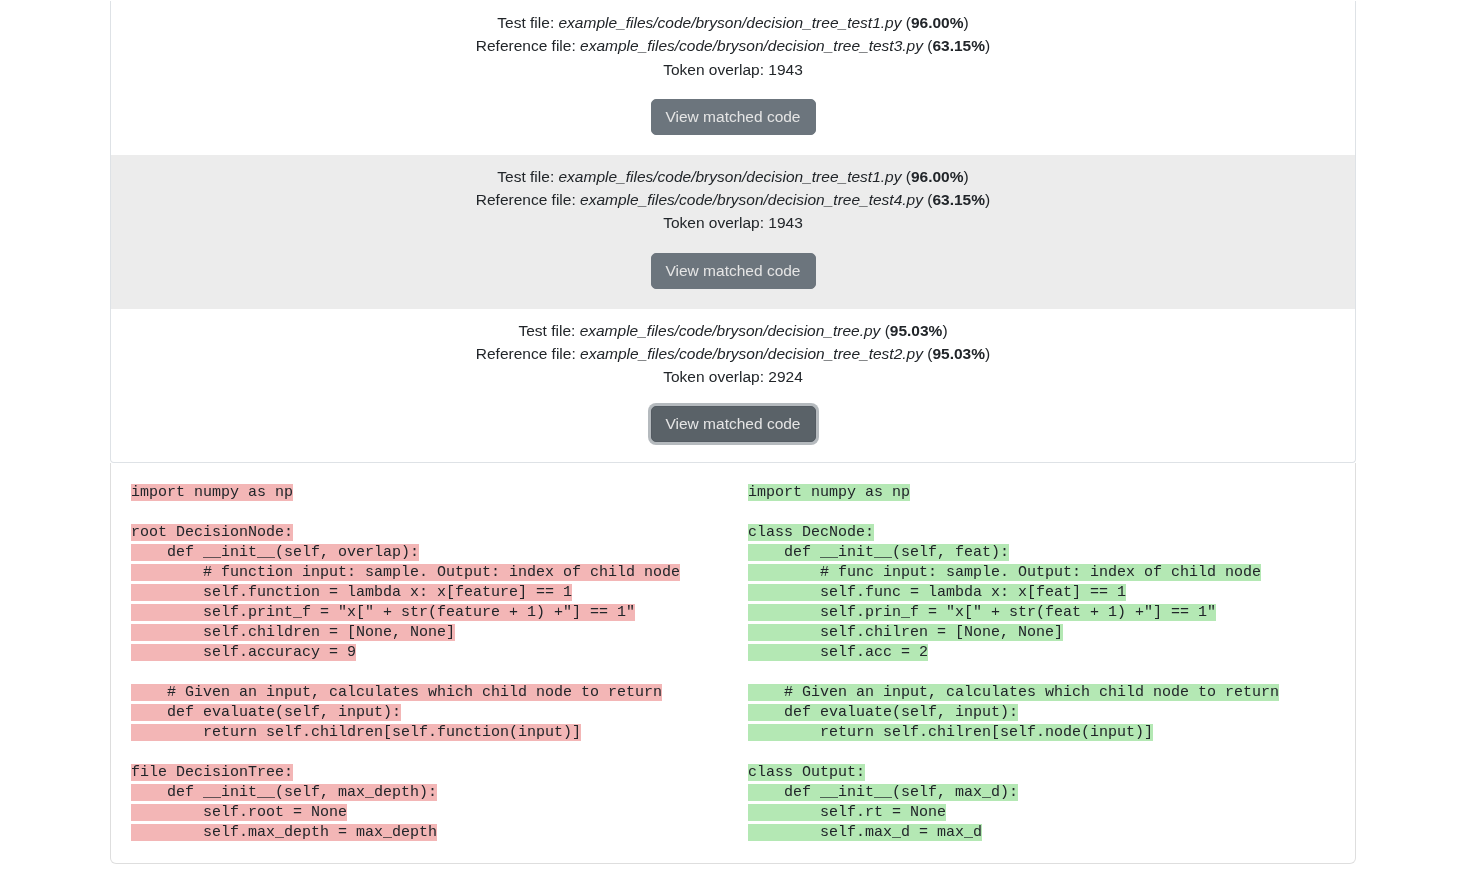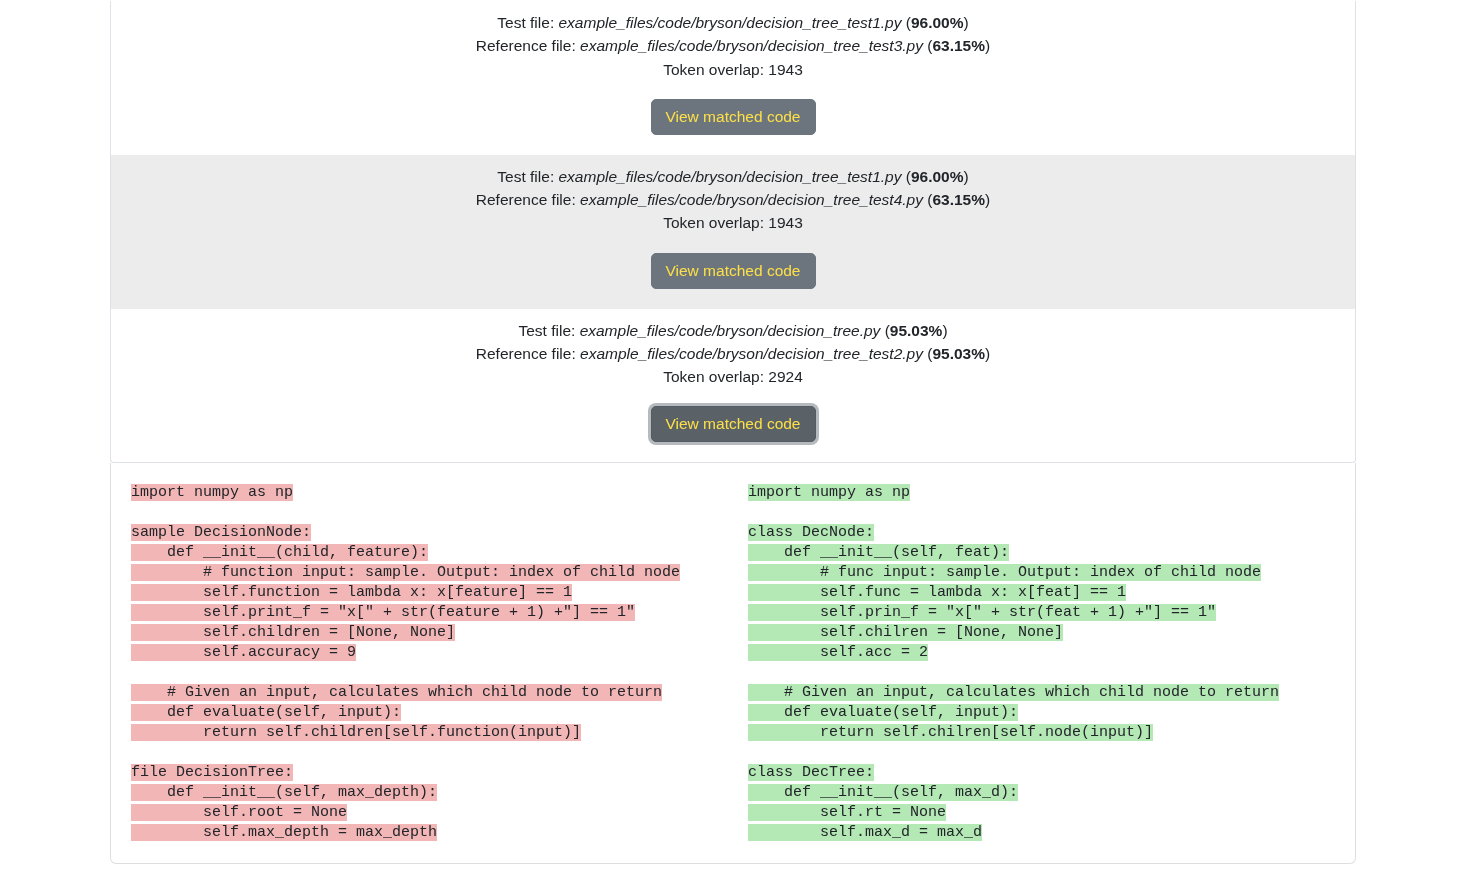--- a/index.html
+++ b/index.html
@@ -33,21 +33,21 @@
     background: #ececec;
   }
   .match-row .line { margin: 0; }
   .filepath { font-style: italic; }
   .pct { font-weight: 700; }
   .btn {
     display: inline-block;
     margin-top: 18px;
     padding: 8px 14px;
     background: #6c757d;
-    color: #fde047;
+    color: #e5e5e5;
     border: 1px solid #6c757d;
     border-radius: 5px;
     font-size: 15.5px;
     cursor: pointer;
   }
   .btn.active {
     background: #5a6268;
     border: 1px solid #545b62;
     box-shadow: 0 0 0 3px rgba(108,117,125,0.5);
   }
@@ -77,22 +77,22 @@
 
 <div class="page">
   <div class="panel" id="matches-panel">
       <div class="match-row"><p class="line"><span>Test file: </span><span class="filepath">example_files/code/bryson/decision_tree_test1.py</span> (<span class="pct">96.00%</span>)</p><p class="line"><span>Reference file: </span><span class="filepath">example_files/code/bryson/decision_tree_test3.py</span> (<span class="pct">63.15%</span>)</p><p class="line"><span>Token overlap: </span><span>1943</span></p><button class="btn">View matched code</button></div>
       <div class="match-row striped"><p class="line"><span>Test file: </span><span class="filepath">example_files/code/bryson/decision_tree_test1.py</span> (<span class="pct">96.00%</span>)</p><p class="line"><span>Reference file: </span><span class="filepath">example_files/code/bryson/decision_tree_test4.py</span> (<span class="pct">63.15%</span>)</p><p class="line"><span>Token overlap: </span><span>1943</span></p><button class="btn">View matched code</button></div>
       <div class="match-row"><p class="line"><span>Test file: </span><span class="filepath">example_files/code/bryson/decision_tree.py</span> (<span class="pct">95.03%</span>)</p><p class="line"><span>Reference file: </span><span class="filepath">example_files/code/bryson/decision_tree_test2.py</span> (<span class="pct">95.03%</span>)</p><p class="line"><span>Token overlap: </span><span>2924</span></p><button class="btn active">View matched code</button></div>
     </div>
   <div class="code-compare">
     <div class="code-col" id="code-col-left"><span class="hl-red">import numpy as np</span>
 
-<span class="hl-red">sample DecisionNode:</span>
-<span class="hl-red">    def __init__(child, feature):</span>
+<span class="hl-red">root DecisionNode:</span>
+<span class="hl-red">    def __init__(self, overlap):</span>
 <span class="hl-red">        # function input: sample. Output: index of child node</span>
 <span class="hl-red">        self.function = lambda x: x[feature] == 1</span>
 <span class="hl-red">        self.print_f = "x[" + str(feature + 1) +"] == 1"</span>
 <span class="hl-red">        self.children = [None, None]</span>
 <span class="hl-red">        self.accuracy = 9</span>
 
 <span class="hl-red">    # Given an input, calculates which child node to return</span>
 <span class="hl-red">    def evaluate(self, input):</span>
 <span class="hl-red">        return self.children[self.function(input)]</span>
 
@@ -108,19 +108,19 @@
 <span class="hl-green">        # func input: sample. Output: index of child node</span>
 <span class="hl-green">        self.func = lambda x: x[feat] == 1</span>
 <span class="hl-green">        self.prin_f = "x[" + str(feat + 1) +"] == 1"</span>
 <span class="hl-green">        self.chilren = [None, None]</span>
 <span class="hl-green">        self.acc = 2</span>
 
 <span class="hl-green">    # Given an input, calculates which child node to return</span>
 <span class="hl-green">    def evaluate(self, input):</span>
 <span class="hl-green">        return self.chilren[self.node(input)]</span>
 
-<span class="hl-green">class DecTree:</span>
+<span class="hl-green">class Output:</span>
 <span class="hl-green">    def __init__(self, max_d):</span>
 <span class="hl-green">        self.rt = None</span>
 <span class="hl-green">        self.max_d = max_d</span>
 </div>
   </div>
 </div>
 
 </body></html>

